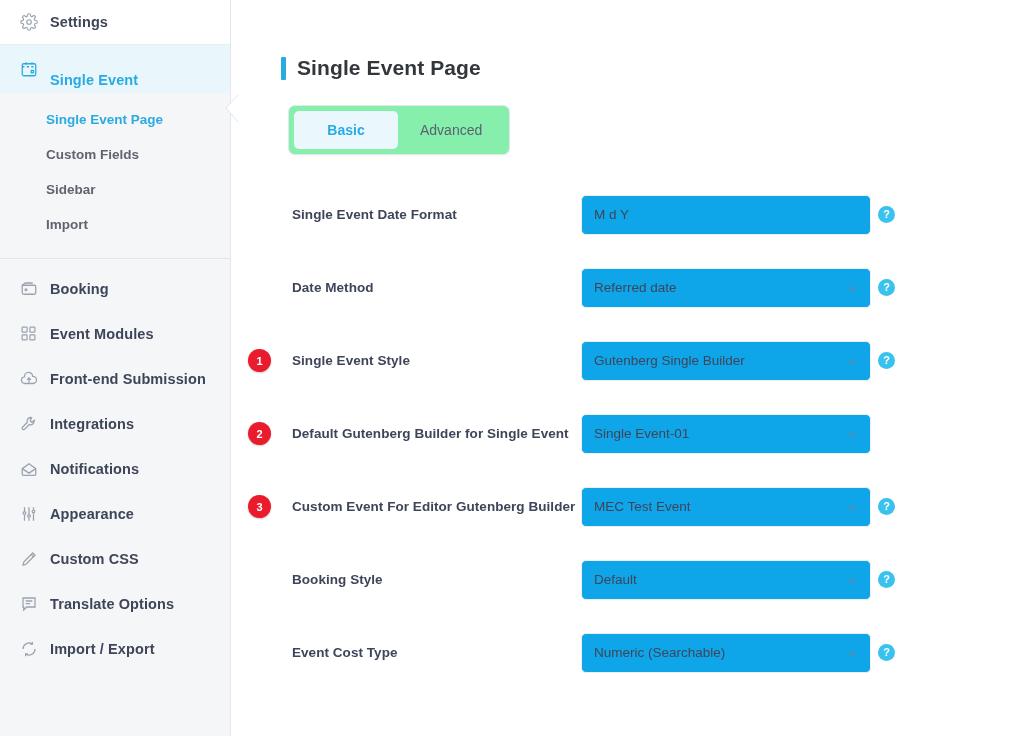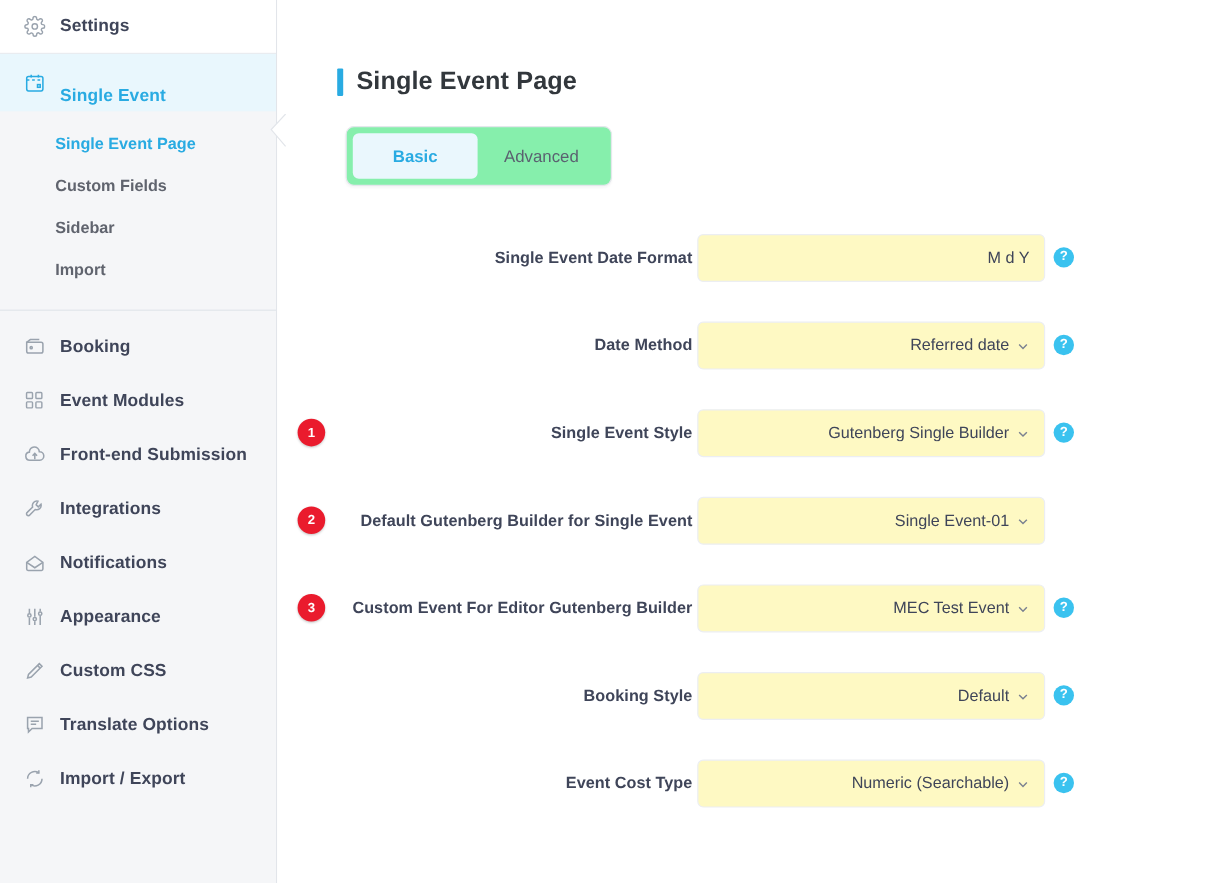--- a/index.html
+++ b/index.html
@@ -141,21 +141,20 @@
   #form {
     position: absolute;
     left: 0; top: 178px;
     width: 100%;
   }
   .frow {
     position: relative;
     height: 73px;
     display: flex;
     align-items: center;
-    text-align: right;
   }
   .badge {
     position: absolute;
     left: 17px;
     width: 23px; height: 23px;
     border-radius: 50%;
     background: #ea1b2d;
     color: #ffffff;
     font-size: 11px;
     font-weight: bold;
@@ -170,21 +169,21 @@
     font-size: 13.5px;
     font-weight: bold;
     color: #3f4559;
     letter-spacing: .05px;
   }
   .fctrl {
     position: absolute;
     left: 350px;
     width: 290px;
     height: 40px;
-    background: #fef9c3;
+    background: #0ea5e9;
     border: 1px solid #eceef2;
     border-radius: 5px;
     display: flex;
     align-items: center;
     padding: 0 12px;
     font-size: 13.5px;
     color: #3f4559;
     cursor: pointer;
   }
   .fctrl .val { flex: 1 1 auto; white-space: nowrap; overflow: hidden; }

